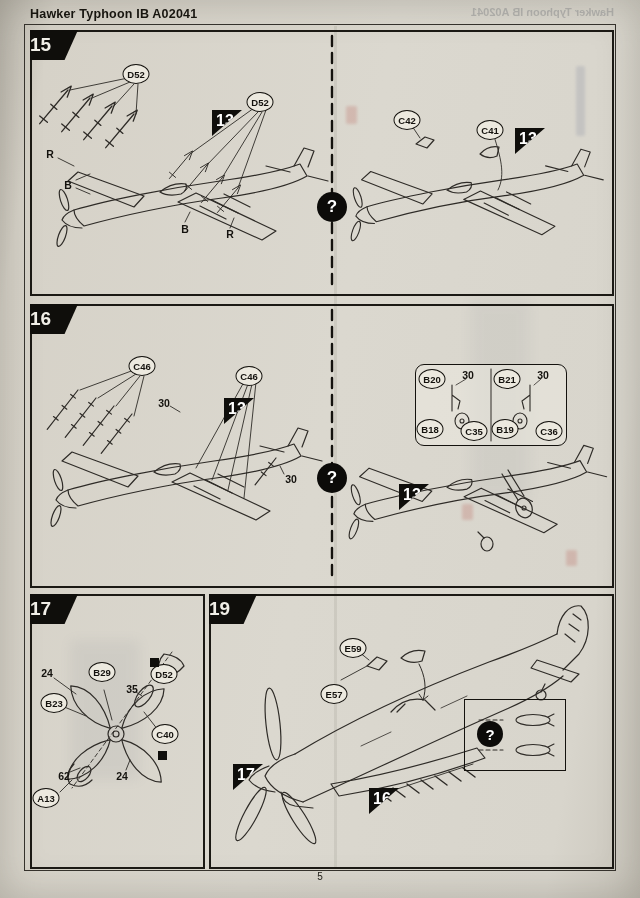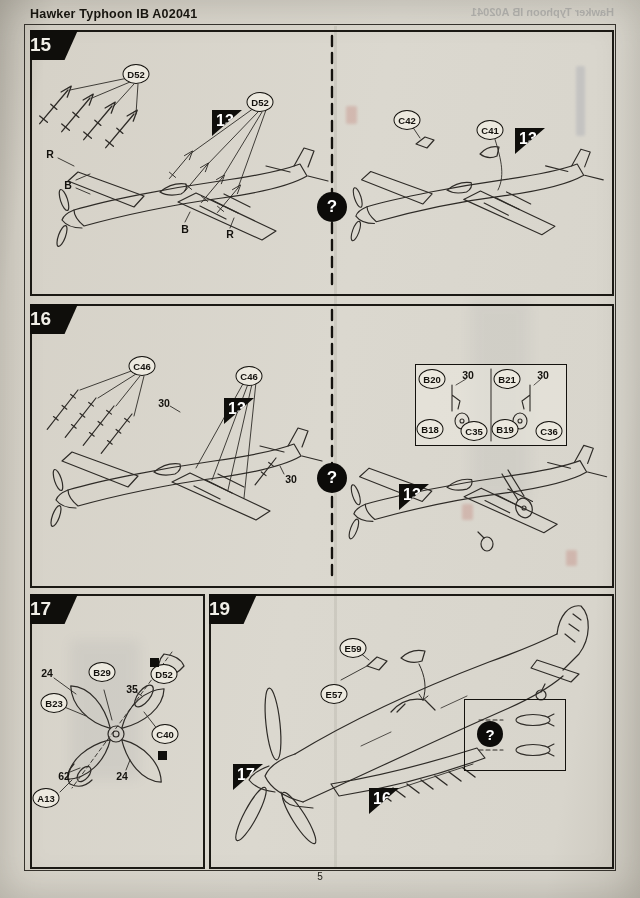--- a/index.html
+++ b/index.html
@@ -191,21 +191,21 @@
     </svg>
     <div class="step-num">16</div>
     <div class="callout" style="left:110px;top:60px">C46</div>
     <div class="lbl" style="left:132px;top:97px">30</div>
     <div class="flag" style="left:192px;top:92px">13</div>
     <div class="callout" style="left:217px;top:70px">C46</div>
     <div class="lbl" style="left:259px;top:173px">30</div>
     <div class="flag" style="left:367px;top:178px">13</div>
     <div class="qmark" style="left:300px;top:172px">?</div>
 
-    <div class="inset" style="left:383px;top:58px;width:150px;height:80px;">
+    <div class="inset" style="left:383px;top:58px;width:150px;height:80px;border-radius:9px;">
       <svg width="150" height="80" viewBox="0 0 150 80" stroke="#2e2b27" fill="none" stroke-width="1.1" stroke-linecap="round">
         <line x1="75" y1="4" x2="75" y2="76" stroke-width="1"></line>
         <path d="M36,20 L36,46 M36,30 l8,6 l-2,8"></path>
         <ellipse cx="46" cy="56" rx="7" ry="8"></ellipse>
           <circle cx="46" cy="56" r="2"></circle>
         <path d="M114,20 L114,46 M114,30 l-8,6 l2,8"></path>
         <ellipse cx="104" cy="56" rx="7" ry="8"></ellipse>
           <circle cx="104" cy="56" r="2"></circle>
         <path d="M50,14 L40,20 M125,14 L118,20" stroke-width=".8"></path>
       </svg>

